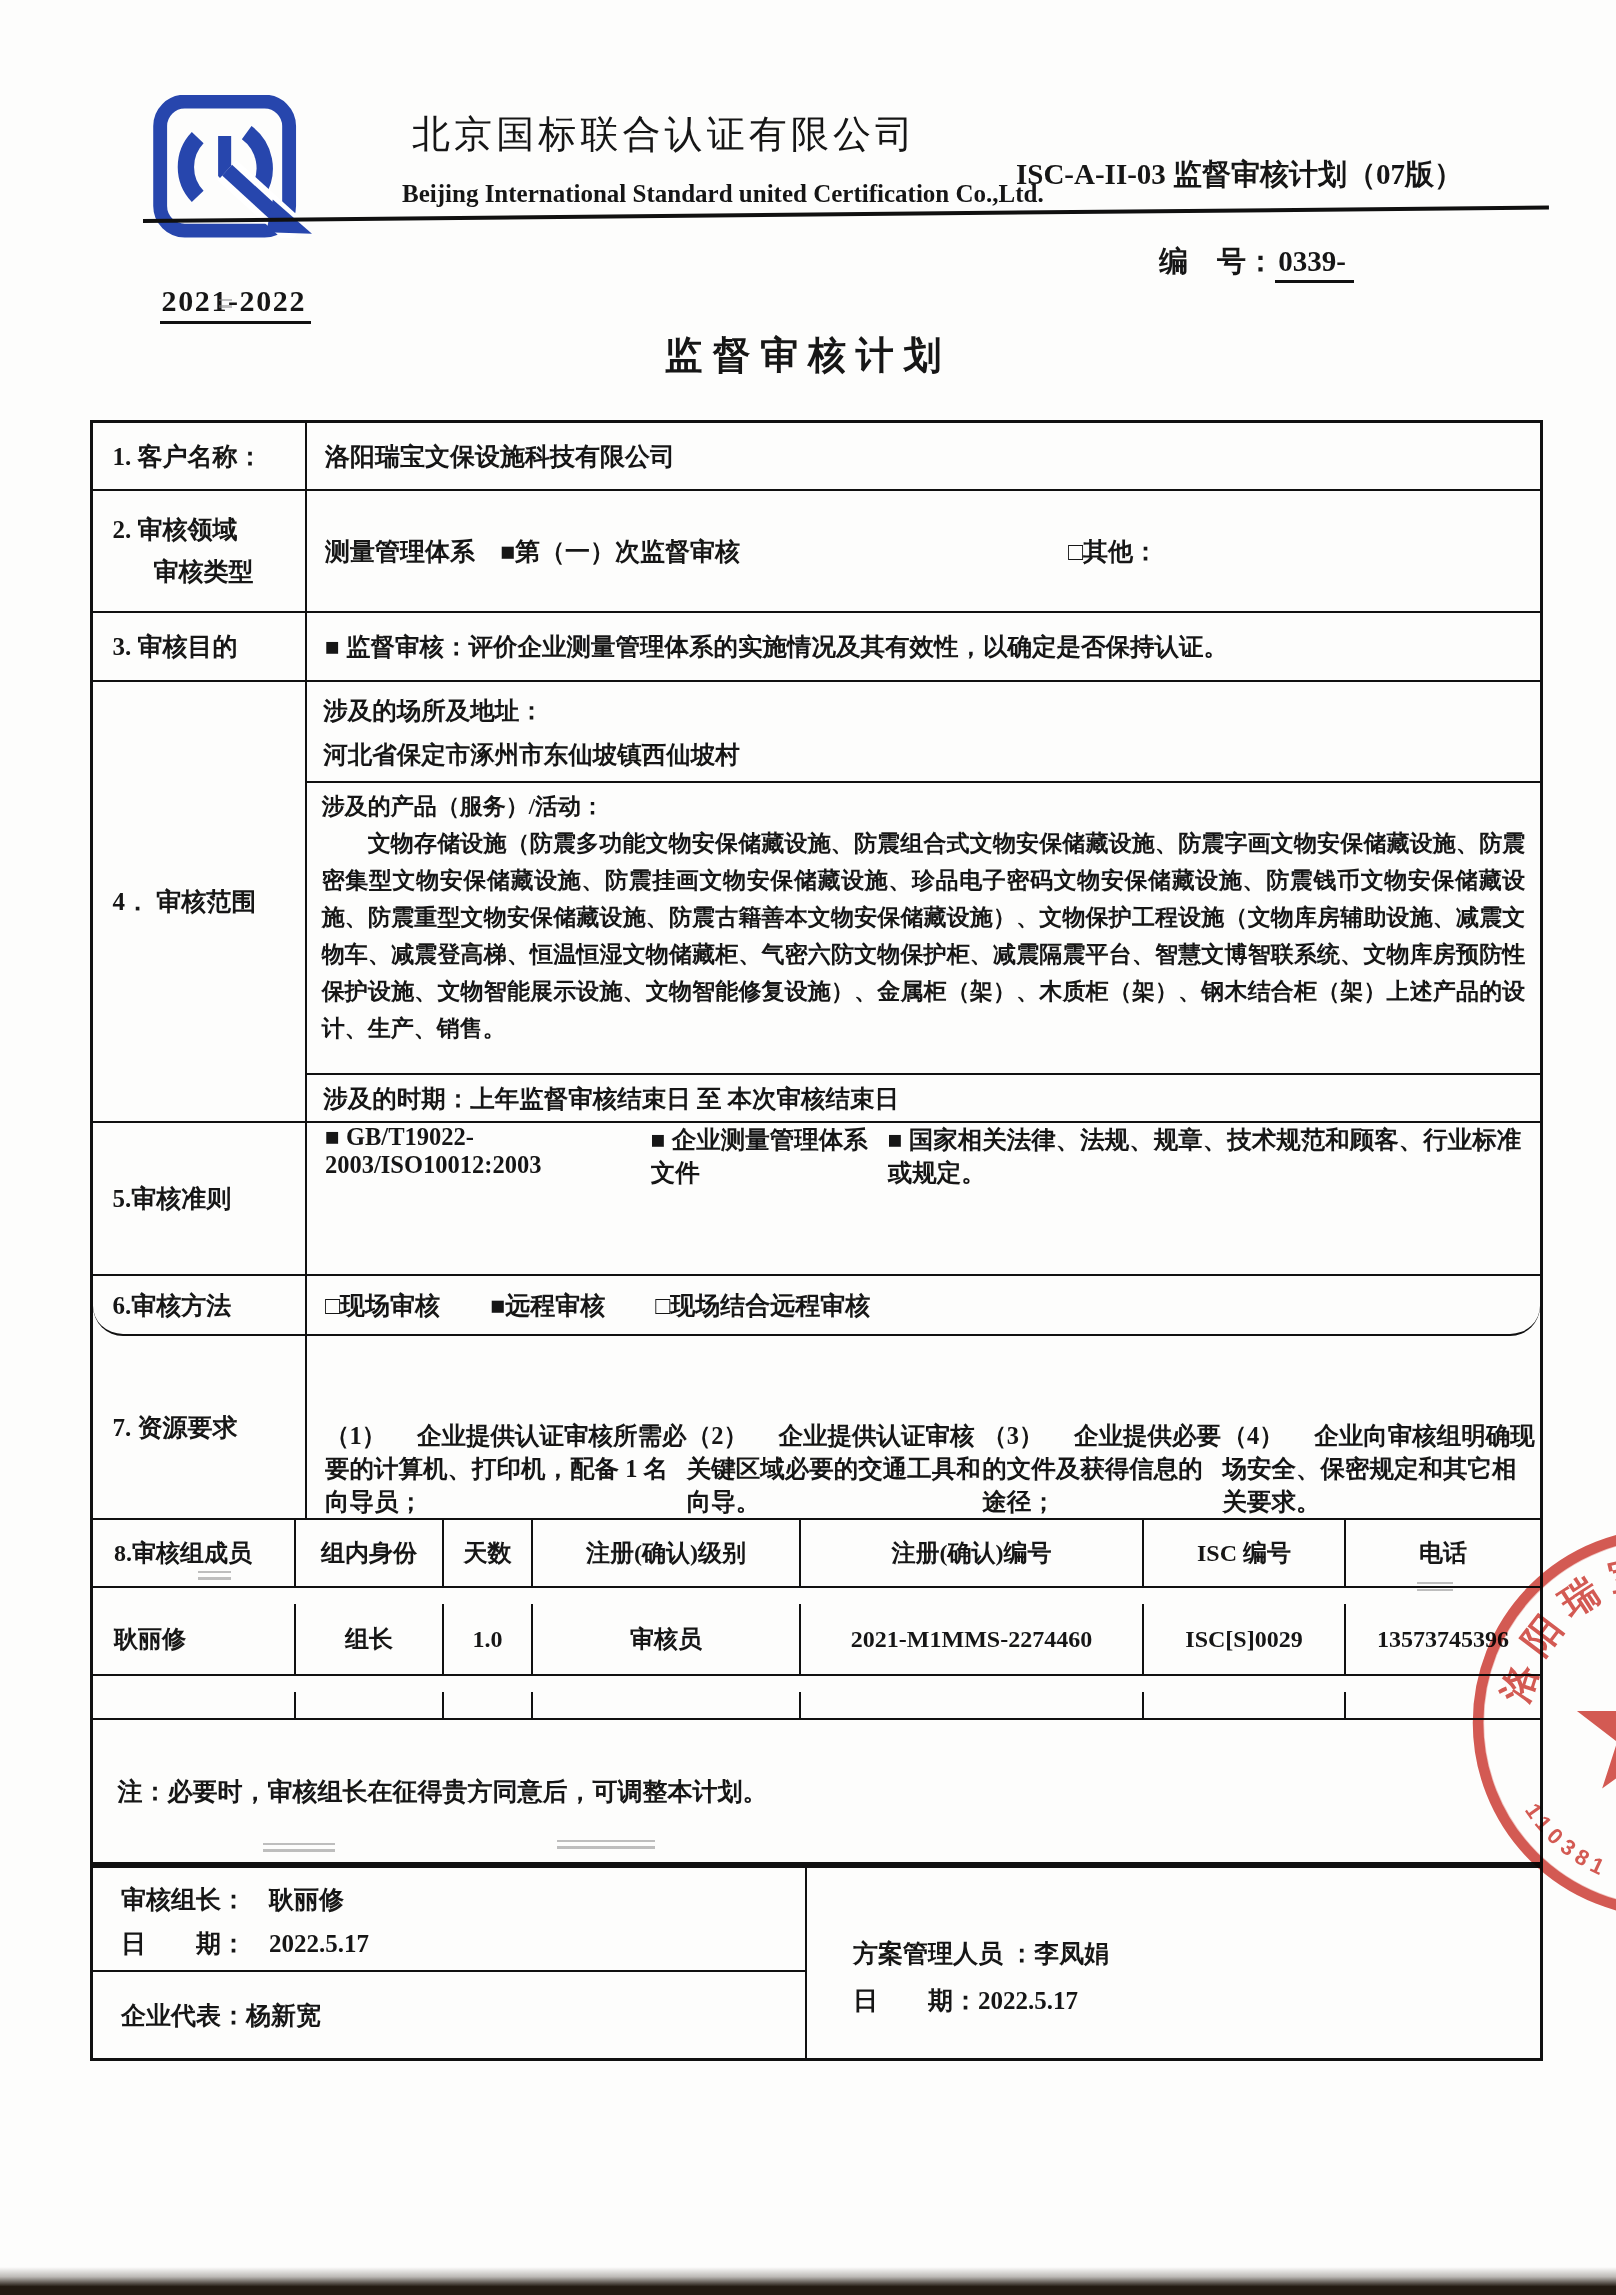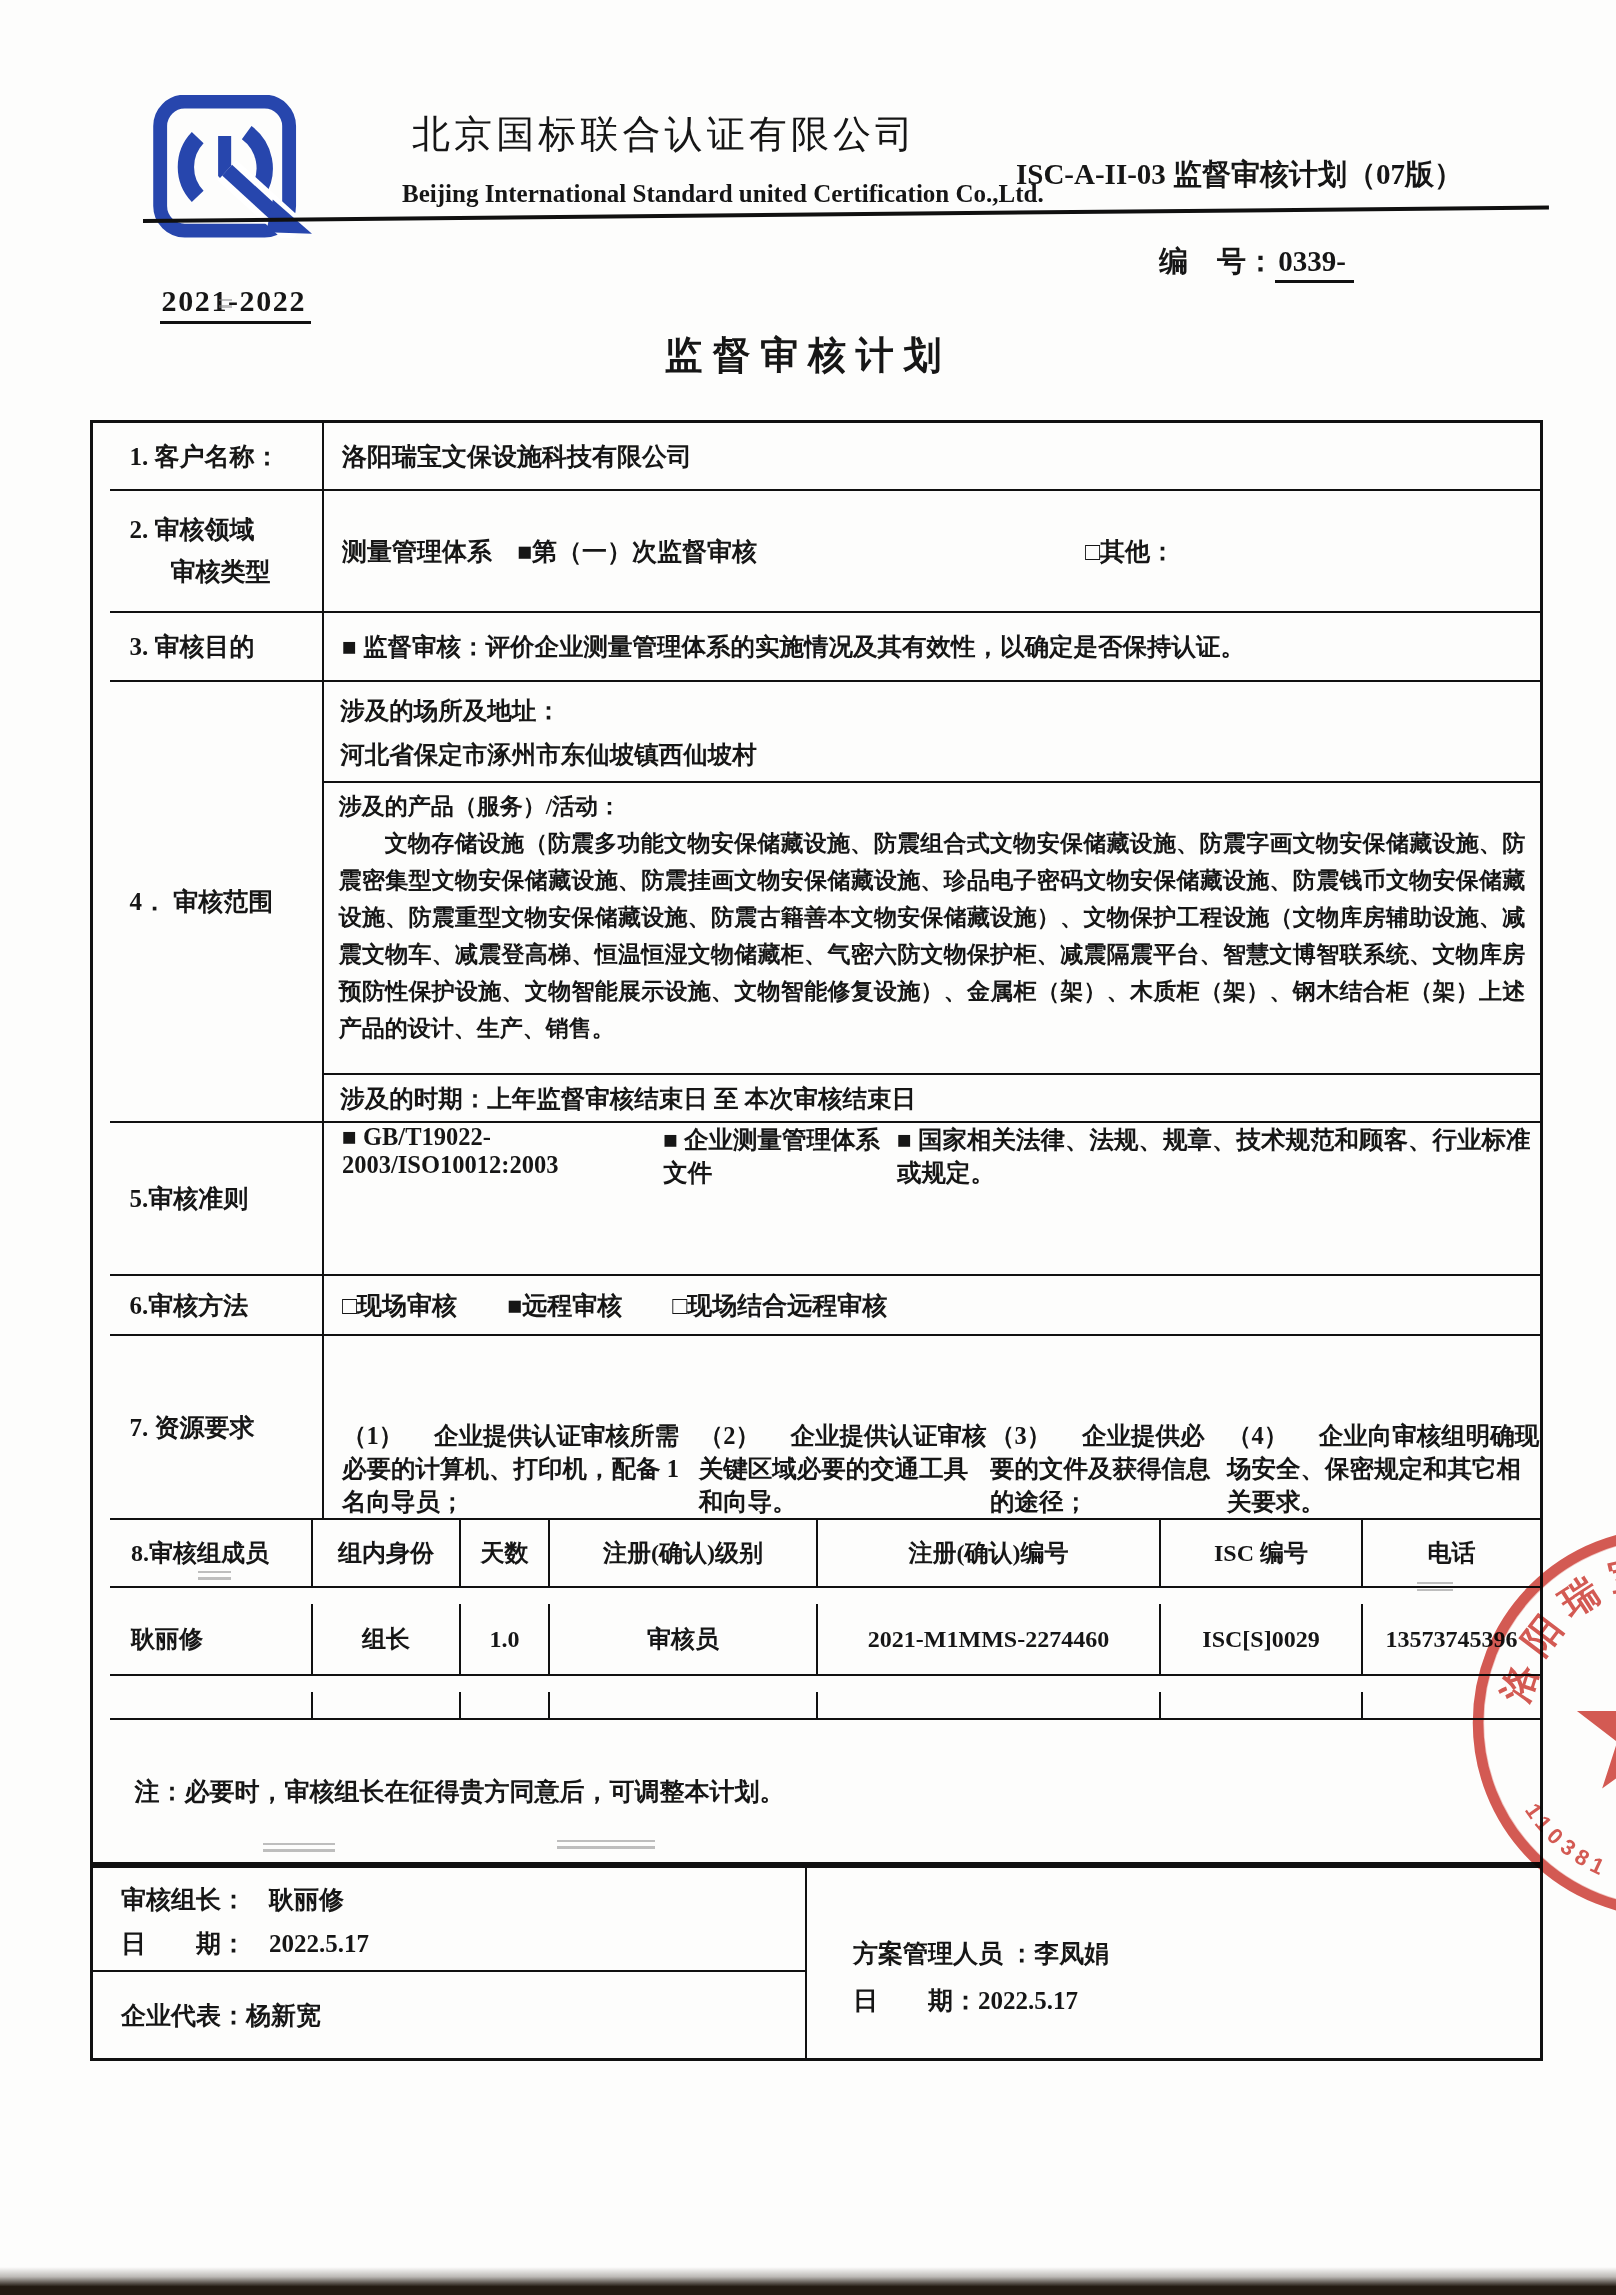--- a/index.html
+++ b/index.html
@@ -15,21 +15,21 @@
                transform:rotate(-0.55deg);transform-origin:left center;}
   #doc-code{left:1016px;top:155px;font-size:29px;font-weight:700;white-space:nowrap;}
   #serial{left:1159px;top:242px;font-size:29px;font-weight:700;white-space:nowrap;}
   #serial .u{display:inline-block;border-bottom:3.3px solid #111;padding:0 8.2px 1.6px 3.3px;}
   #year-range{left:160px;top:284px;font-size:30px;font-weight:700;border-bottom:3.3px solid #111;
               padding:0 4.9px 3.3px 1.6px;letter-spacing:1.6px;}
   #page-title{left:0;right:0;top:330px;text-align:center;font-size:38px;font-weight:700;letter-spacing:9.8px;}
 
   
   #main{left:90px;top:420px;width:1453px;height:1445px;border:3.3px solid #111;
-        box-sizing:border-box;display:flex;flex-direction:column;padding-left:17px;}
+        box-sizing:border-box;display:flex;flex-direction:column;}
   .trow{display:flex;border-bottom:2.4px solid #111;box-sizing:border-box;flex:none;}
   .lbl{width:214px;flex:none;border-right:2.4px solid #111;box-sizing:border-box;
        display:flex;align-items:center;padding-left:19.6px;font-size:25px;font-weight:700;}
   .lbl2{flex-direction:column;justify-content:center;align-items:flex-start;line-height:42px;}
   .lbl2 .ind{padding-left:41px;}
   .val{flex:1;display:flex;align-items:center;padding-left:18px;font-size:25px;font-weight:700;position:relative;}
   #r1{height:68px;} #r2{height:122px;} #r3{height:69px;}
   #r2 .other{position:absolute;left:761px;top:50%;transform:translateY(-50%);}
   #r3 .val{font-size:24.5px;}
 
@@ -39,21 +39,21 @@
        padding:6.5px 16.3px 0 16.3px;font-size:24.5px;font-weight:700;line-height:44px;}
   .r4b{flex:1;border-bottom:2.4px solid #111;box-sizing:border-box;overflow:hidden;
        padding:4.9px 14.7px 0 14.7px;font-size:23px;font-weight:700;line-height:37px;}
   .r4b .ptext{text-indent:2em;text-align:justify;}
   .r4c{height:46px;flex:none;display:flex;align-items:center;padding-left:16.3px;
        font-size:24.5px;font-weight:700;}
 
   #r5{height:153px;}
   .vcol{flex:1;display:flex;justify-content:space-evenly;
         padding-left:18px;font-size:24.5px;font-weight:700;}
-  #r6{height:60px;}
+  #r6{height:60px;border-radius:30px;}
   #r7{height:184px;}
   #r7 .vcol{font-size:24.5px;align-items:flex-end;}
 
   #r8{height:200px;flex-direction:column;gap:16px;}
   .mrow{display:flex;box-sizing:border-box;flex:none;}
   .mrow1{height:68px;border-bottom:2.4px solid #111;}
   .mrow2{height:72px;border-bottom:2.4px solid #111;}
   .mrow3{flex:1;}
   .mc{border-right:2.4px solid #111;box-sizing:border-box;display:flex;align-items:center;
       justify-content:center;font-size:24px;font-weight:700;text-align:center;overflow:hidden;}

